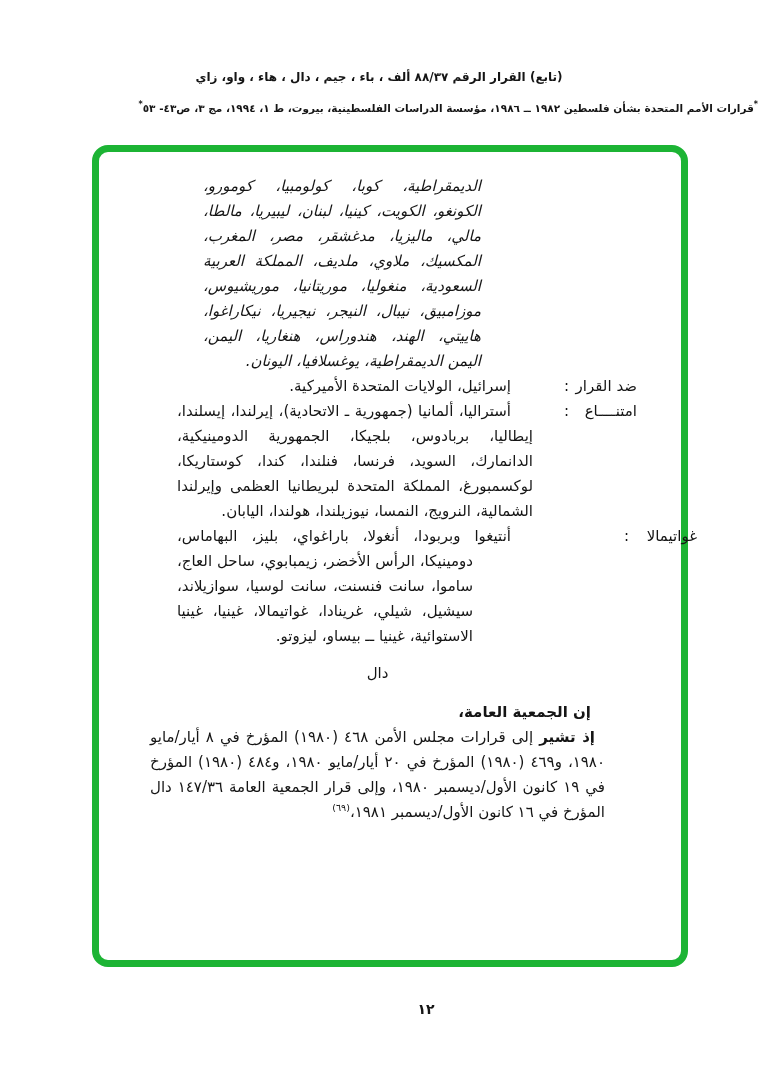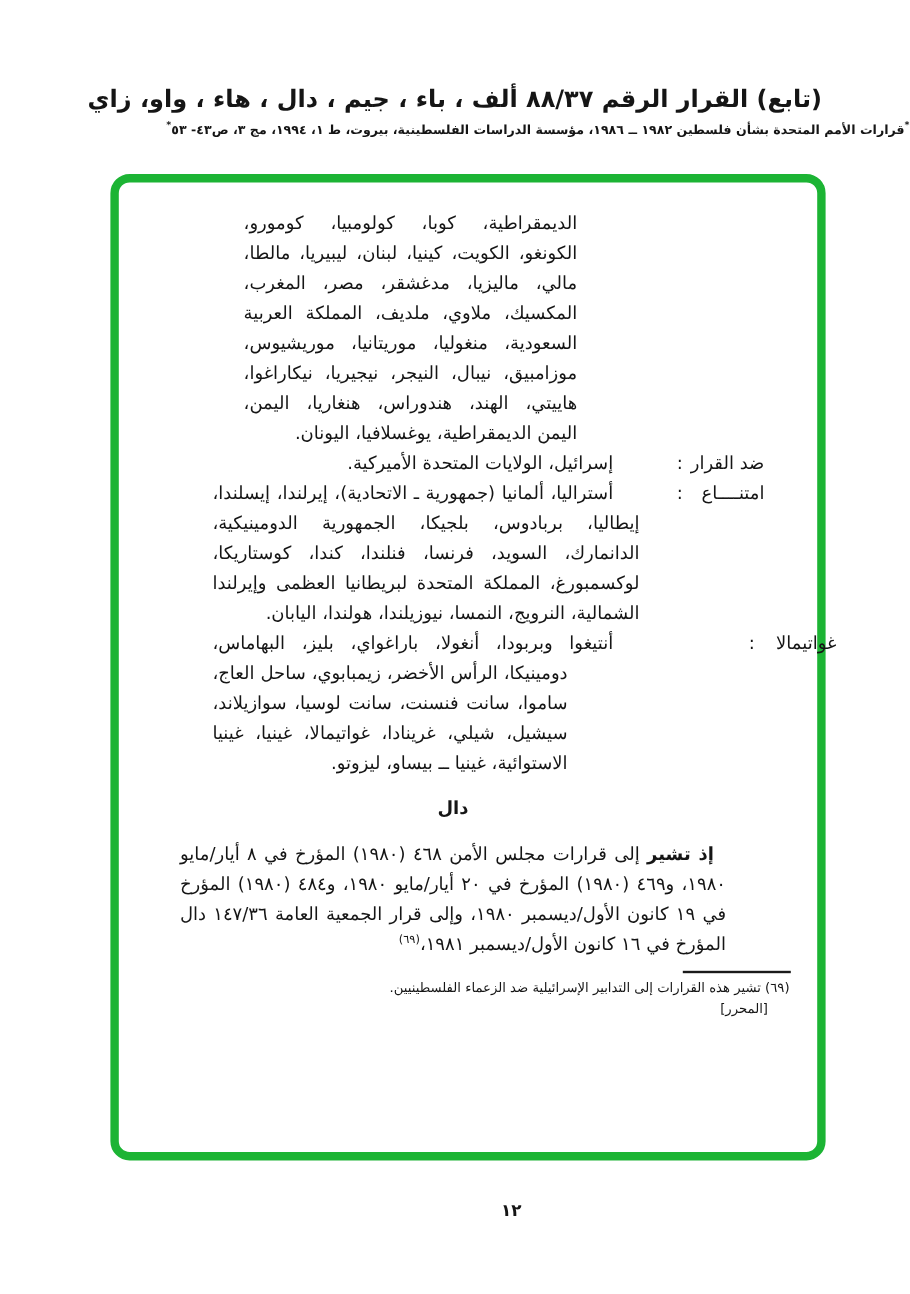--- a/index.html
+++ b/index.html
@@ -7,52 +7,52 @@
   body {
     width:758px; height:1078px; position:relative;
     font-family:"DejaVu Sans", sans-serif; color:#151515;
     overflow:hidden;
   }
 
   
   .hdr-title {
     position:absolute; top:70px; left:0; width:100%;
     direction:rtl; text-align:center;
-    font-size:20px; font-weight:bold; letter-spacing:.2px;
+    font-size:12px; font-weight:bold; letter-spacing:.2px;
   }
   .hdr-cite {
     position:absolute; top:100px; left:0; width:100%;
     direction:rtl; text-align:right;
     font-size:10.5px; font-weight:bold;
   }
   .hdr-cite sup { font-size:8px; }
 
   
   .gbox {
     position:absolute; left:92px; top:145px;
     width:596px; height:822px;
     border:7px solid #1cb434; border-radius:16px;
     direction:rtl;
     font-size:15px; line-height:25px;
     padding-top:20px;
   }
 
   
-  .block1 { margin:2px 200px 0 104px; text-align:justify; }
+  .block1 { margin:2px 200px 0 104px; text-align:justify;font-style:italic; }
 
   
   .votes { margin:0 96px 0 78px; }
   .vote  { text-align:justify; padding-right:52px; text-indent:-52px; }
   .vote.absent { padding-right:112px; text-indent:-112px; }
   .vlabel { display:inline-block; min-width:64px; }
   .vcolon { display:inline-block; margin:0 4px 0 6px; }
 
   
   .dal { margin:12px 76px 0 51px; }
-  .dal-h   { text-align:center; font-weight:bold; margin:6px 0 14px 0; }
+  .dal-h   { text-align:center; font-weight:normal; margin:6px 0 14px 0; }
   .opening { font-weight:bold; text-indent:14px; }
   .para    { text-align:justify; text-indent:10px; }
   .para .lead { font-weight:bold; }
   .para2   { text-indent:4px; }
   sup.fnref { font-size:9.5px; line-height:0; }
 
   
   .fnarea { margin:9px 20px 0 40px; font-size:11px; line-height:16.5px; }
   .fnrule { width:90px; border-top:2px solid #1a1a1a; margin:0 2px 5px 0; }
   .fntext   { margin-right:3px; }
@@ -80,25 +80,21 @@
     <p class="vote"><span class="vlabel">ضد القرار</span><span class="vcolon">:</span><span>إسرائيل، الولايات المتحدة الأميركية.</span></p>
 
     <p class="vote"><span class="vlabel">امتنــــاع</span><span class="vcolon">:</span><span>أستراليا، ألمانيا (جمهورية ـ الاتحادية)، إيرلندا، إيسلندا، إيطاليا، بربادوس، بلجيكا، الجمهورية الدومينيكية، الدانمارك، السويد، فرنسا، فنلندا، كندا، كوستاريكا، لوكسمبورغ، المملكة المتحدة لبريطانيا العظمى وإيرلندا الشمالية، النرويج، النمسا، نيوزيلندا، هولندا، اليابان.</span></p>
 
     <p class="vote absent"><span class="vlabel">غواتيمالا</span><span class="vcolon">:</span><span>أنتيغوا وبربودا، أنغولا، باراغواي، بليز، البهاماس، دومينيكا، الرأس الأخضر، زيمبابوي، ساحل العاج، ساموا، سانت فنسنت، سانت لوسيا، سوازيلاند، سيشيل، شيلي، غرينادا، غواتيمالا، غينيا، غينيا الاستوائية، غينيا ــ بيساو، ليزوتو.</span></p>
   </div>
 
   <div class="dal">
     <div class="dal-h">دال</div>
 
+    <p class="opening">إن الجمعية العامة،</p>
 
     <p class="para"><span class="lead">إذ تشير</span><span> إلى قرارات مجلس الأمن ٤٦٨ (١٩٨٠) المؤرخ في ٨ أيار/مايو ١٩٨٠، و٤٦٩ (١٩٨٠) المؤرخ في ٢٠ أيار/مايو ١٩٨٠، و٤٨٤ (١٩٨٠) المؤرخ في ١٩ كانون الأول/ديسمبر ١٩٨٠، وإلى قرار الجمعية العامة ١٤٧/٣٦ دال المؤرخ في ١٦ كانون الأول/ديسمبر ١٩٨١،</span><sup class="fnref">(٦٩)</sup></p>
 
   </div>
 
-  <div class="fnarea">
-    <div class="fnrule"></div>
-    <div class="fntext"><span>(٦٩)</span><span> تشير هذه القرارات إلى التدابير الإسرائيلية ضد الزعماء الفلسطينيين.</span></div>
-    <div class="fneditor">[المحرر]</div>
-  </div>
 </div>
 
 <div class="pagenum">١٢</div>
 
 </body></html>

